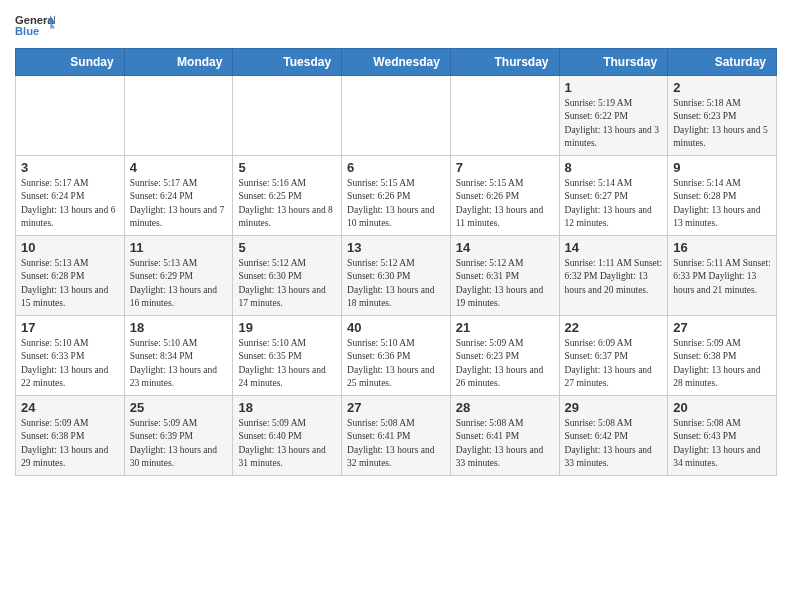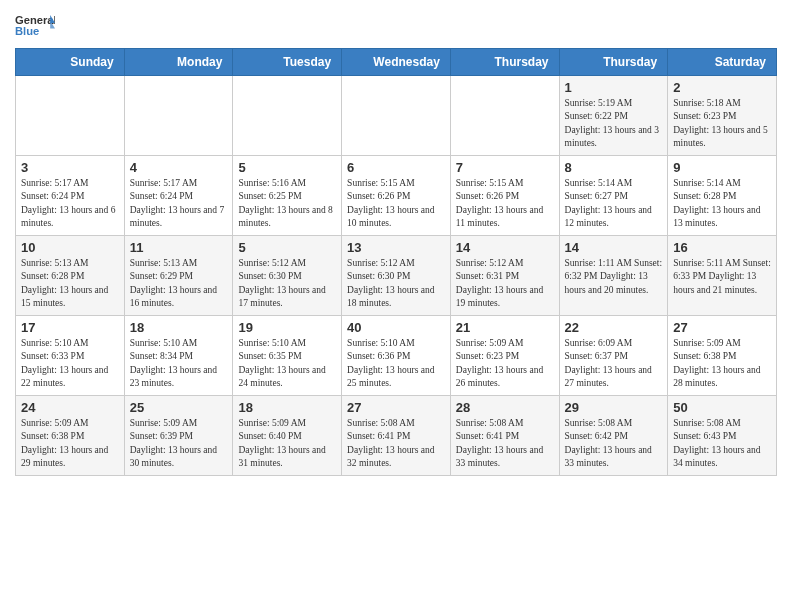--- a/index.html
+++ b/index.html
@@ -305,20 +305,20 @@
 Sunset: 6:41 PM
 Daylight: 13 hours and 33 minutes.</div>
         </td>
         <td>
           <span class="day-number">29</span>
           <div class="day-info">Sunrise: 5:08 AM
 Sunset: 6:42 PM
 Daylight: 13 hours and 33 minutes.</div>
         </td>
         <td>
-          <span class="day-number">50</span>
+          <span class="day-number">20</span>
           <div class="day-info">Sunrise: 5:08 AM
 Sunset: 6:43 PM
 Daylight: 13 hours and 34 minutes.</div>
         </td>
       </tr>
     </tbody>
 </table>
 
 </body></html>

